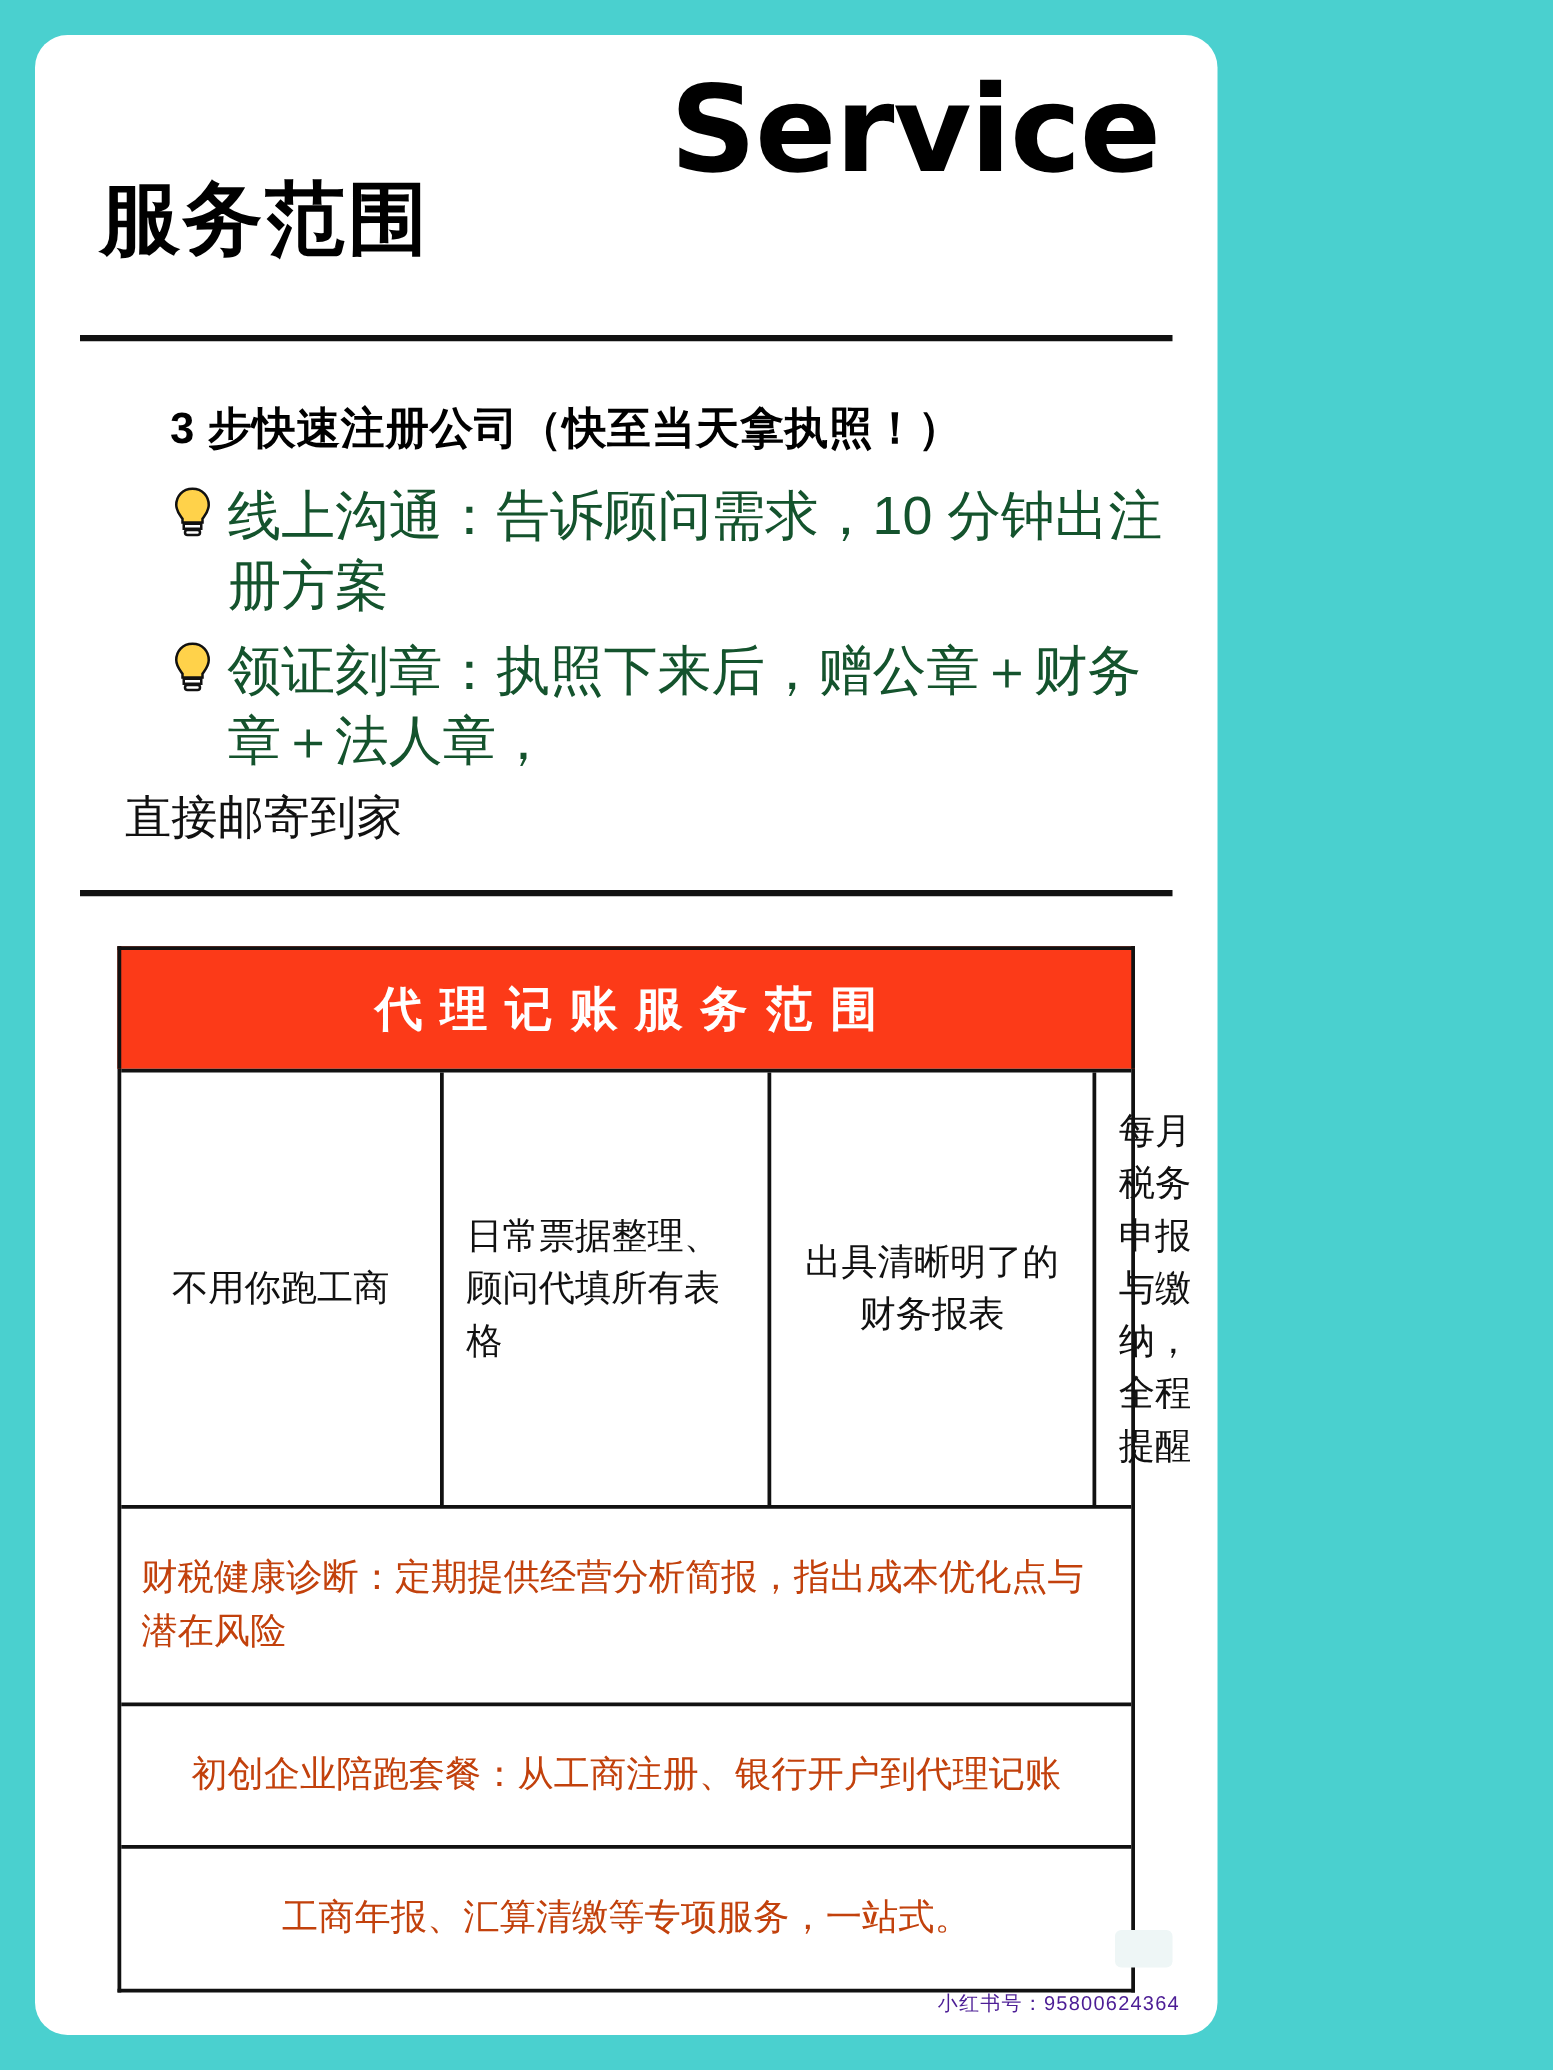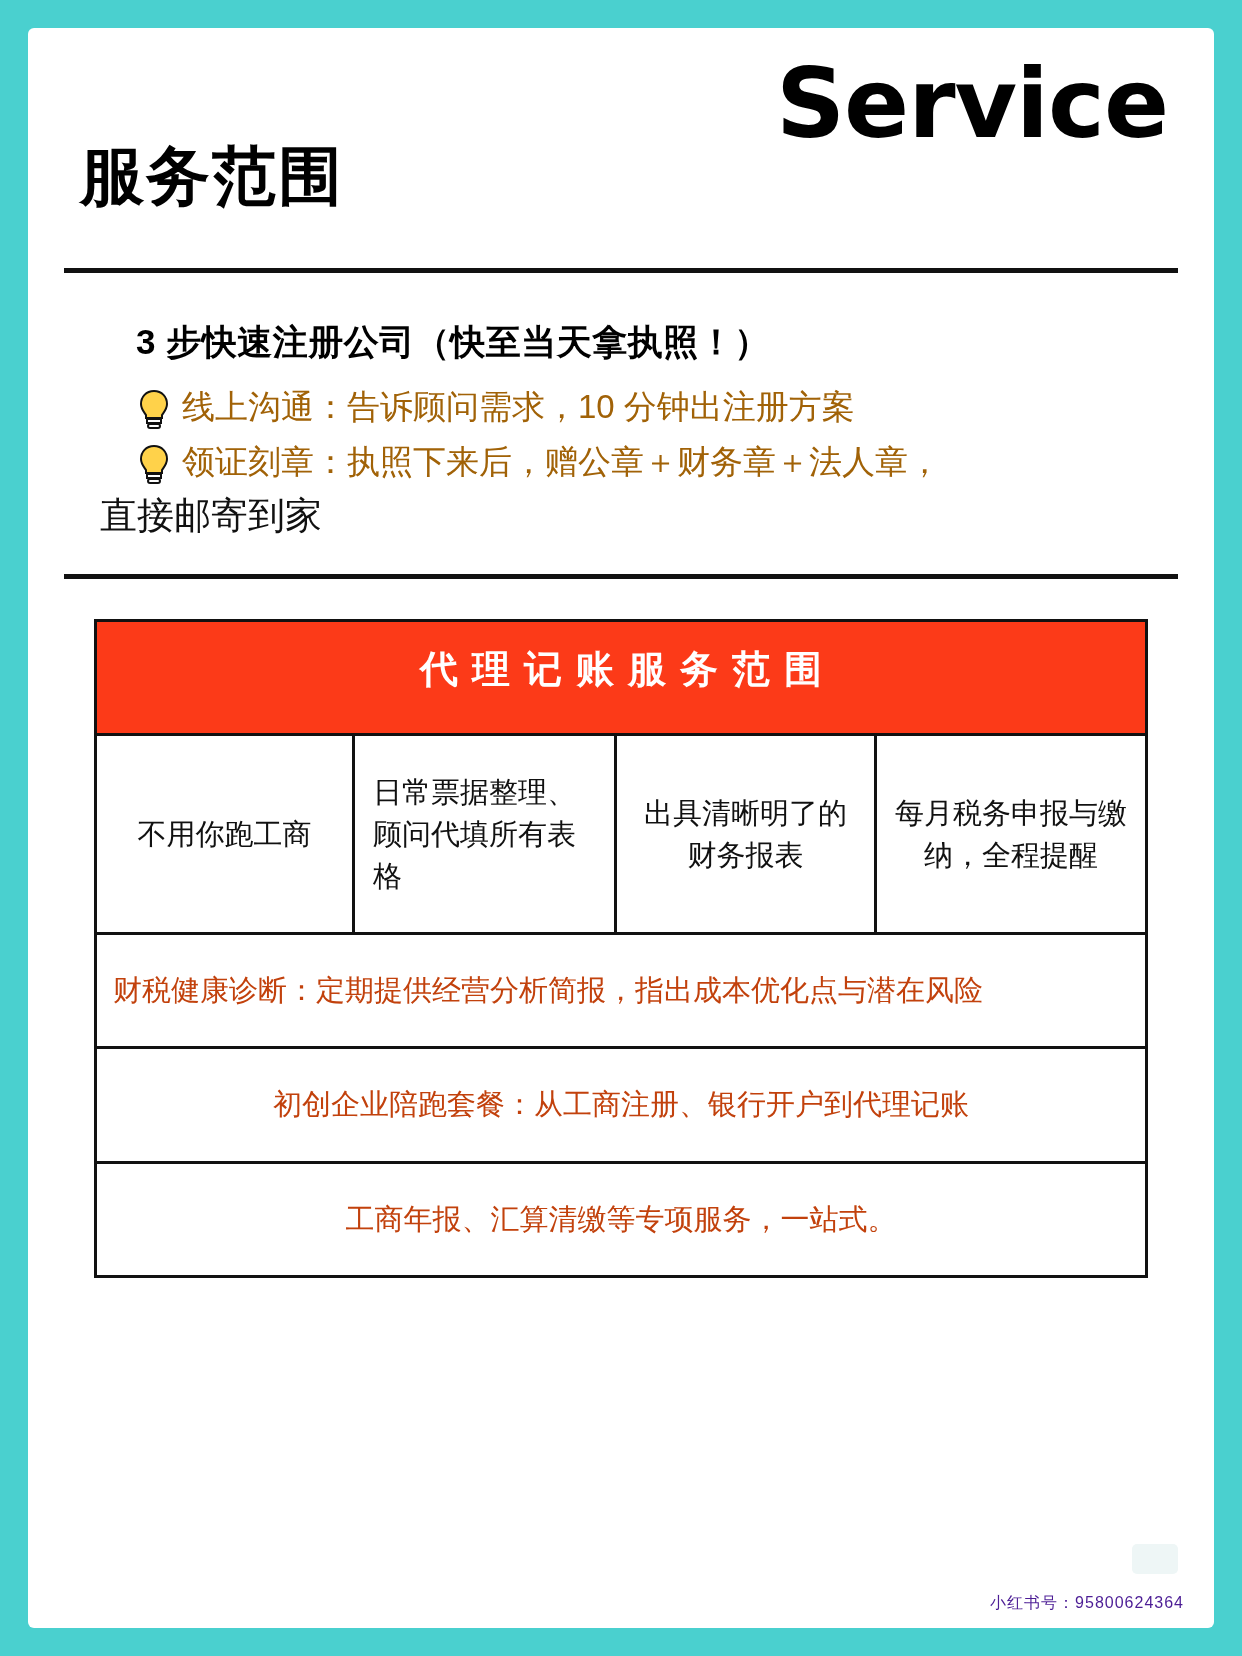--- a/index.html
+++ b/index.html
@@ -10,24 +10,24 @@
     width: 1242px;
     height: 1656px;
     background: #4ad0cf;
     font-family: "Liberation Sans", sans-serif;
     overflow: hidden;
   }
   .card {
     position: absolute;
     left: 28px;
     top: 28px;
-    width: 1186px;
+    width: 946px;
     height: 1600px;
     background: #ffffff;
-    border-radius: 6px;
+    border-radius: 26px;
     box-sizing: border-box;
     overflow: hidden;
   }
 
   
   .header {
     position: relative;
     height: 240px;
   }
   .header-en {
@@ -66,22 +66,22 @@
     font-size: 35px;
     font-weight: bold;
     color: #000;
     margin: 0 0 20px 72px;
     letter-spacing: 0.5px;
   }
   .step-row {
     display: flex;
     align-items: flex-start;
     margin: 0 0 12px 72px;
-    font-size: 33px;
-    color: #a16207;
+    font-size: 43px;
+    color: #14532d;
     line-height: 1.3;
   }
   .bulb {
     flex: 0 0 auto;
     width: 36px;
     height: 42px;
     margin-right: 10px;
     position: relative;
     top: 2px;
   }
@@ -102,21 +102,21 @@
     border-top: none;
     box-sizing: border-box;
   }
   .table-head {
     background: #fc3a18;
     color: #fff;
     text-align: center;
     font-size: 38px;
     font-weight: bold;
     letter-spacing: 14px;
-    padding: 22px 0 38px 14px;
+    padding: 22px 0 22px 14px;
     border: 3px solid #111;
     border-bottom: none;
     margin: 0 -3px;
   }
   .row {
     display: flex;
     border-top: 3px solid #111;
   }
   .row:first-of-type {
     border-top: none;

